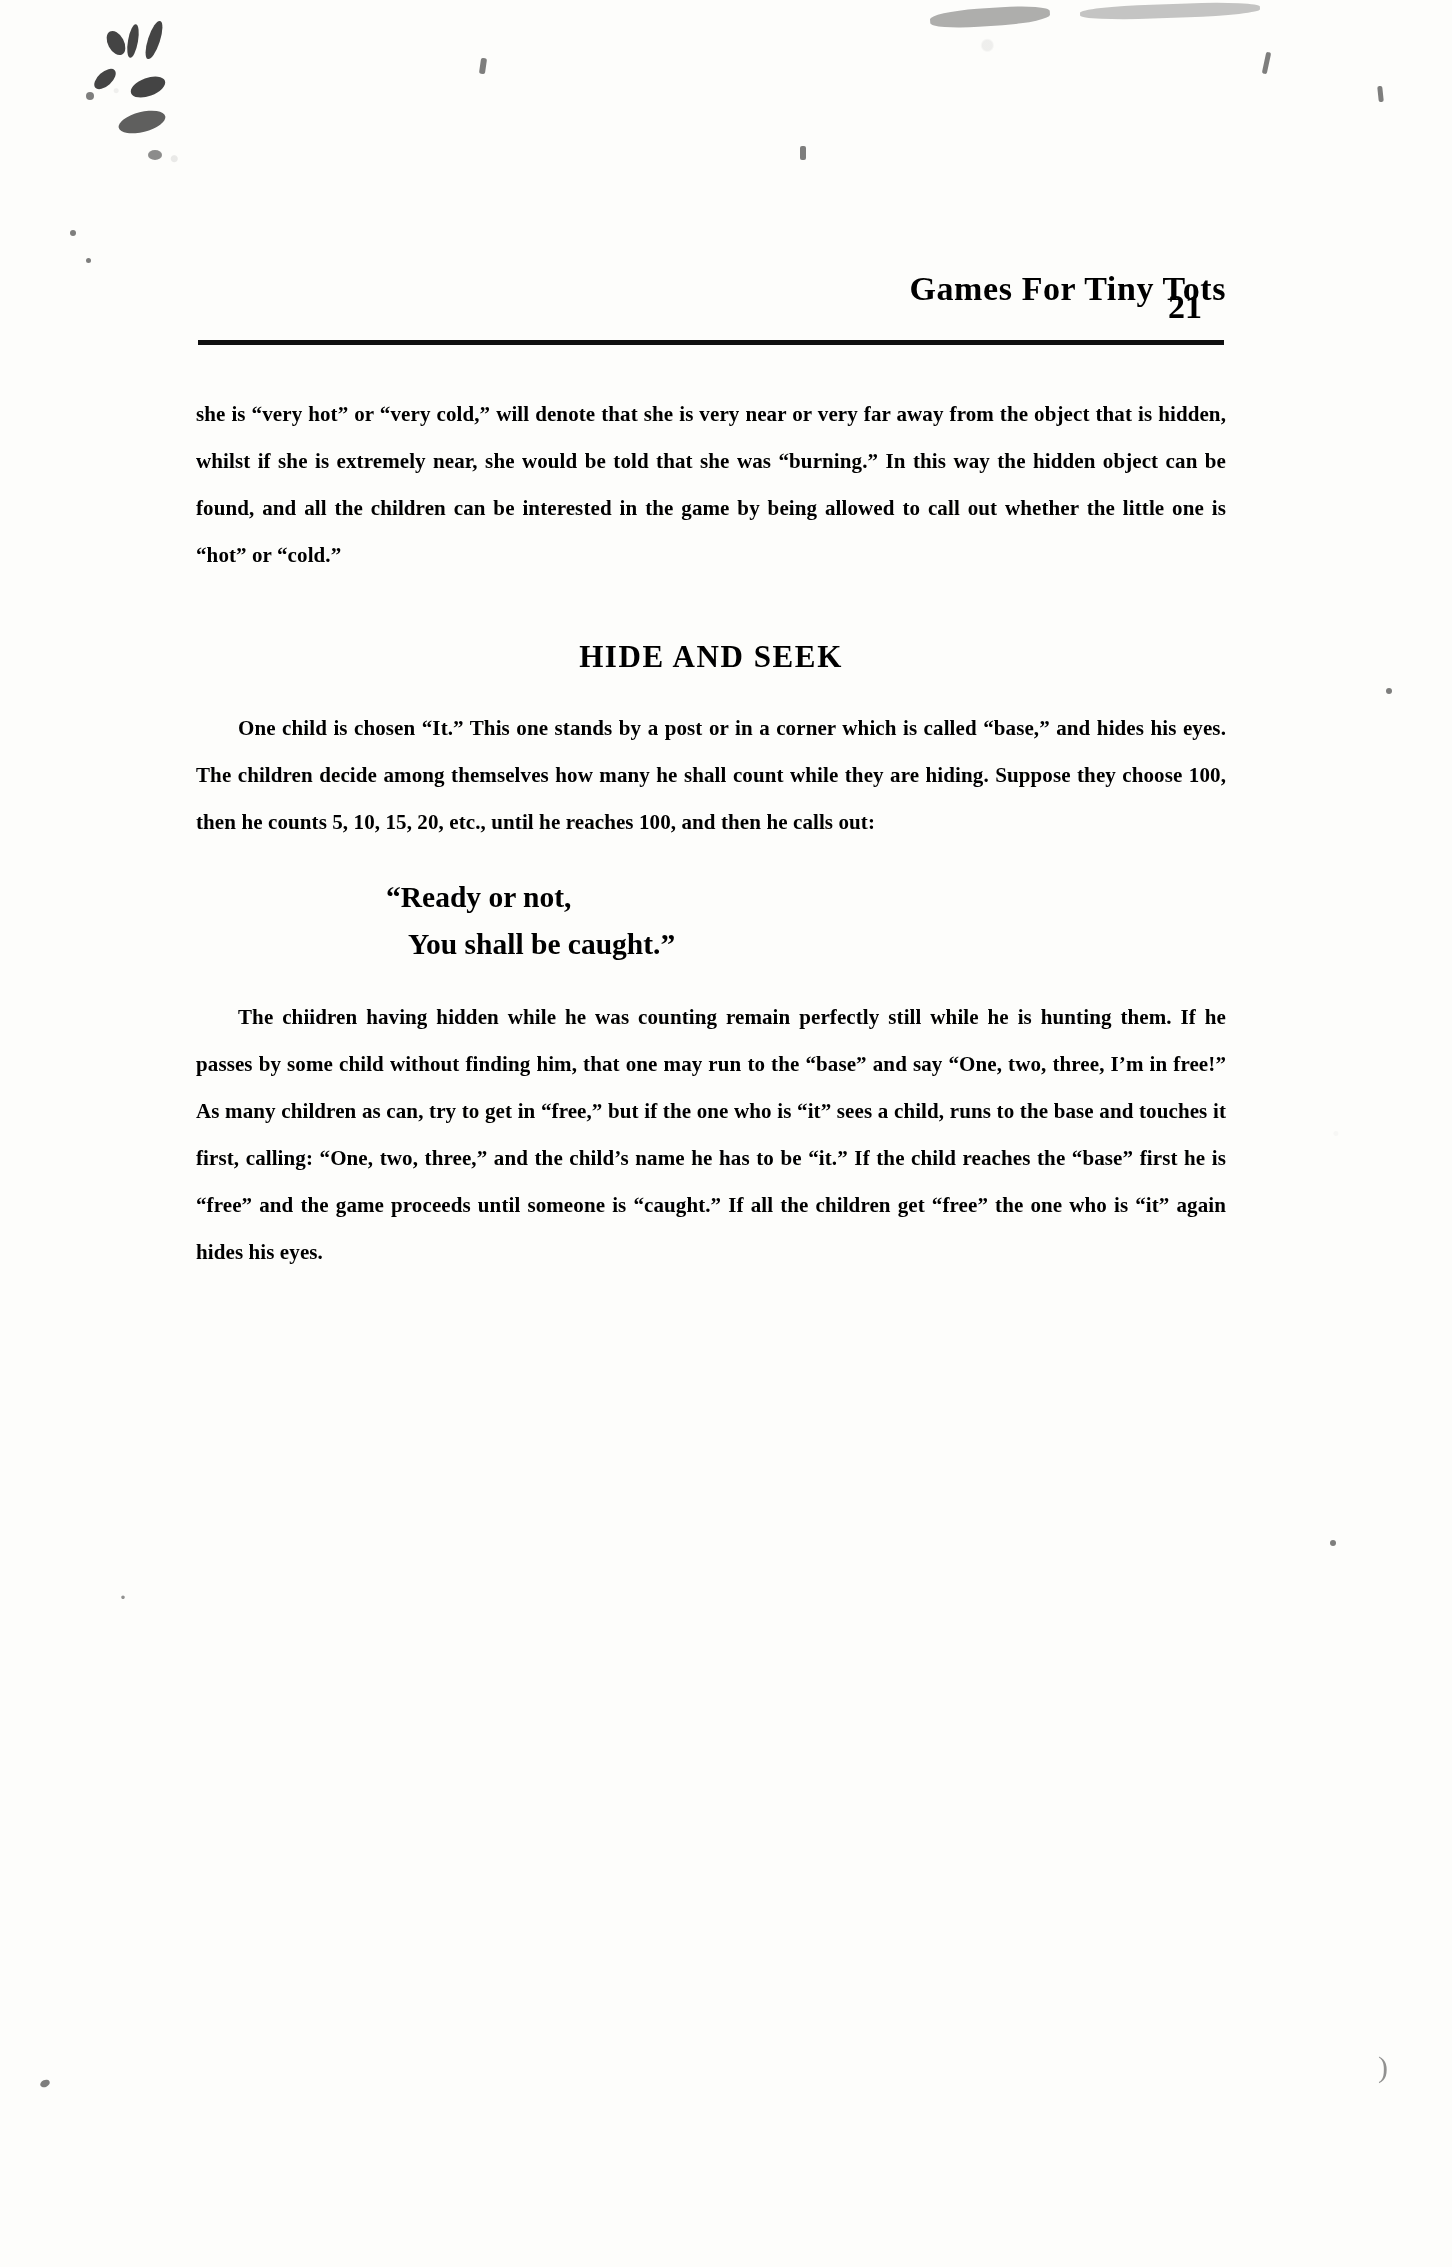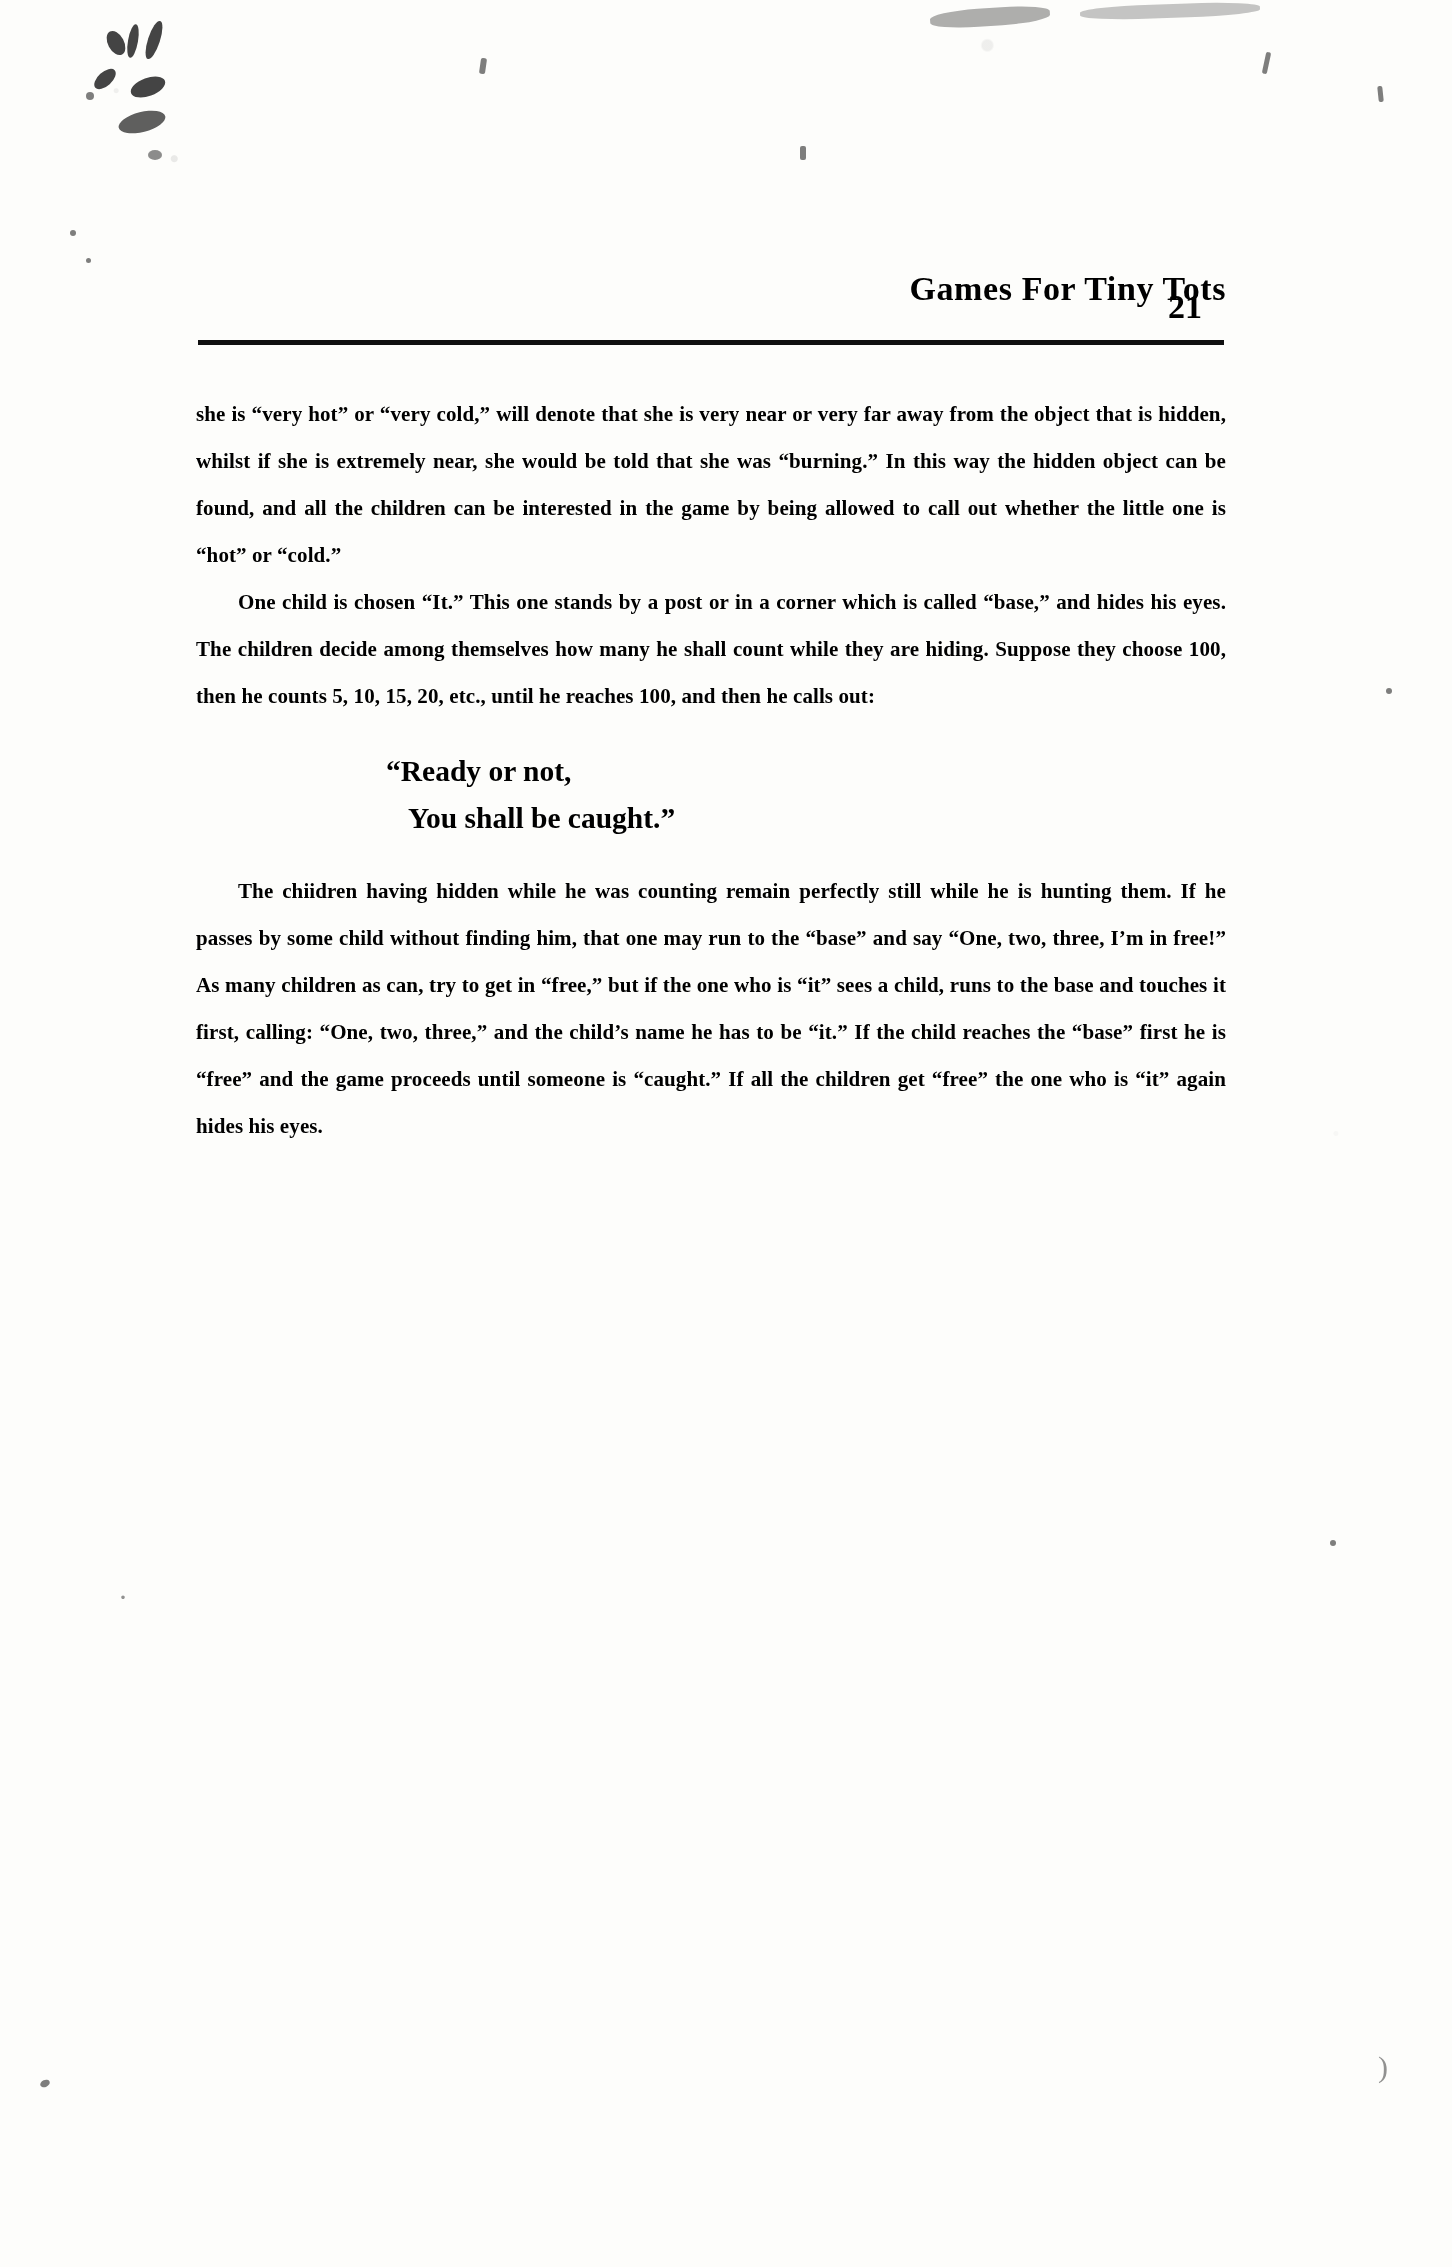--- a/index.html
+++ b/index.html
@@ -163,20 +163,21 @@
     <div class="running-head">
       <div class="title">Games For Tiny Tots</div>
       <div class="folio">21</div>
     </div>
     <div class="head-rule"></div>
 
     <div class="body-block">
 
       <p class="para">she is “very hot” or “very cold,” will denote that she is very near or very far away from the object that is hidden, whilst if she is extremely near, she would be told that she was “burning.”   In this way the hidden object can be found, and all the children can be interested in the game by being allowed to call out whether the little one is “hot” or “cold.”</p>
 
+      <h2 class="section-title">HIDE AND SEEK</h2>
 
       <p class="para indent">One child is chosen “It.”   This one stands by a post or in a corner which is called “base,” and hides his eyes.   The children decide among themselves how many he shall count while they are hiding. Suppose they choose 100, then he counts 5, 10, 15, 20, etc., until he reaches 100, and then he calls out:</p>
 
       <div class="verse">
         <div class="line1">“Ready or not,</div>
         <div class="line2">You shall be caught.”</div>
       </div>
 
       <p class="para indent">The chiidren having hidden while he was counting remain perfectly still while he is hunting them. If he passes by some child without finding him, that one may run to the “base” and say “One, two, three, I’m in free!”   As many children as can, try to get in “free,” but if the one who is “it” sees a child, runs to the base and touches it first, calling:  “One, two, three,” and the child’s name he has to be “it.”   If the child reaches the “base” first he is “free” and the game proceeds until someone is “caught.”   If all the children get “free” the one who is “it” again hides his eyes.</p>
 

